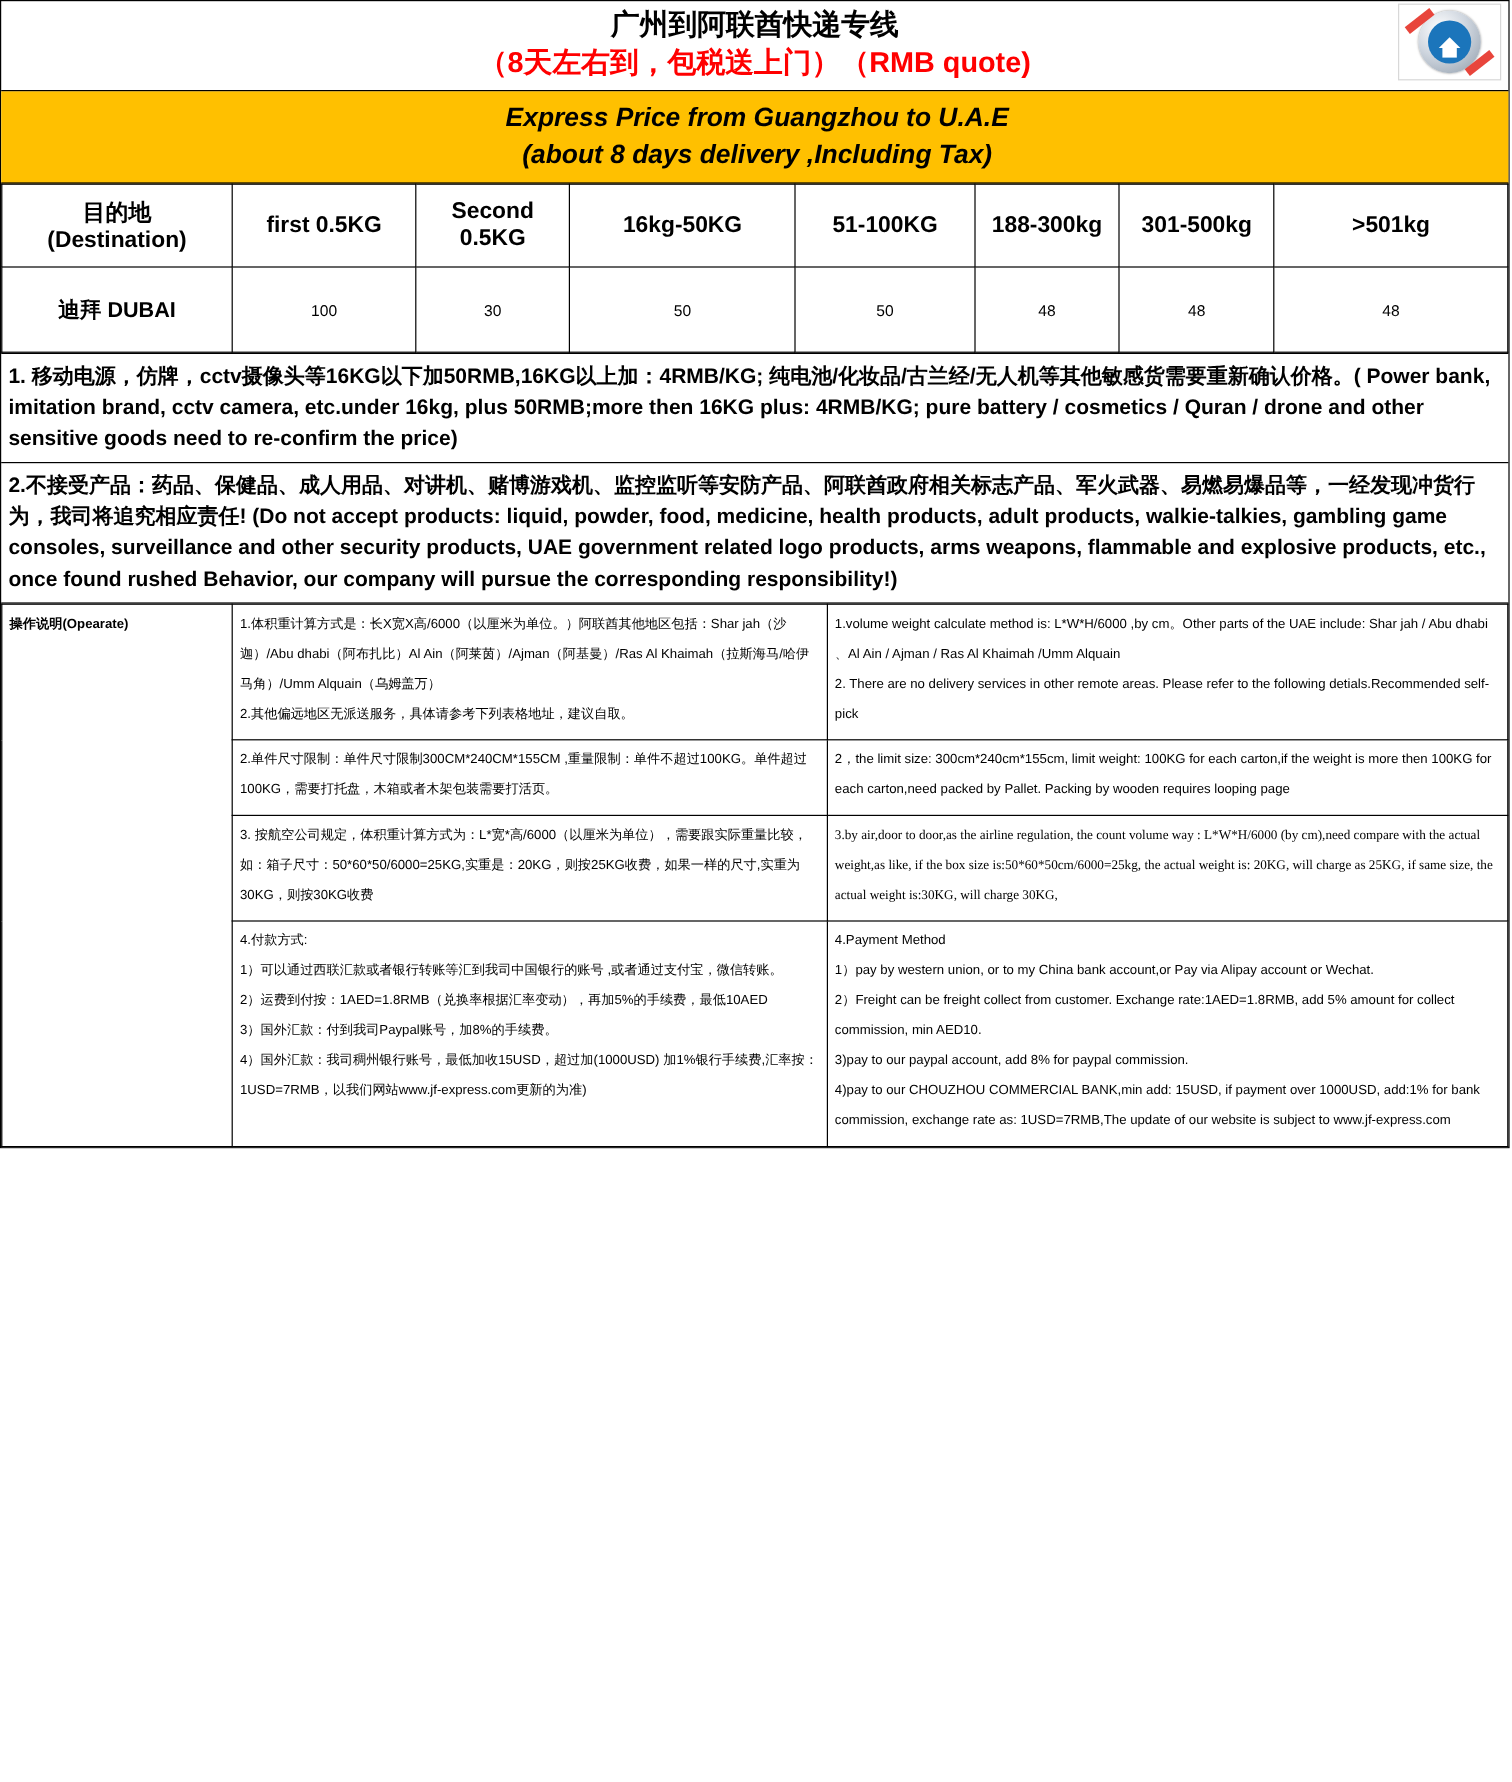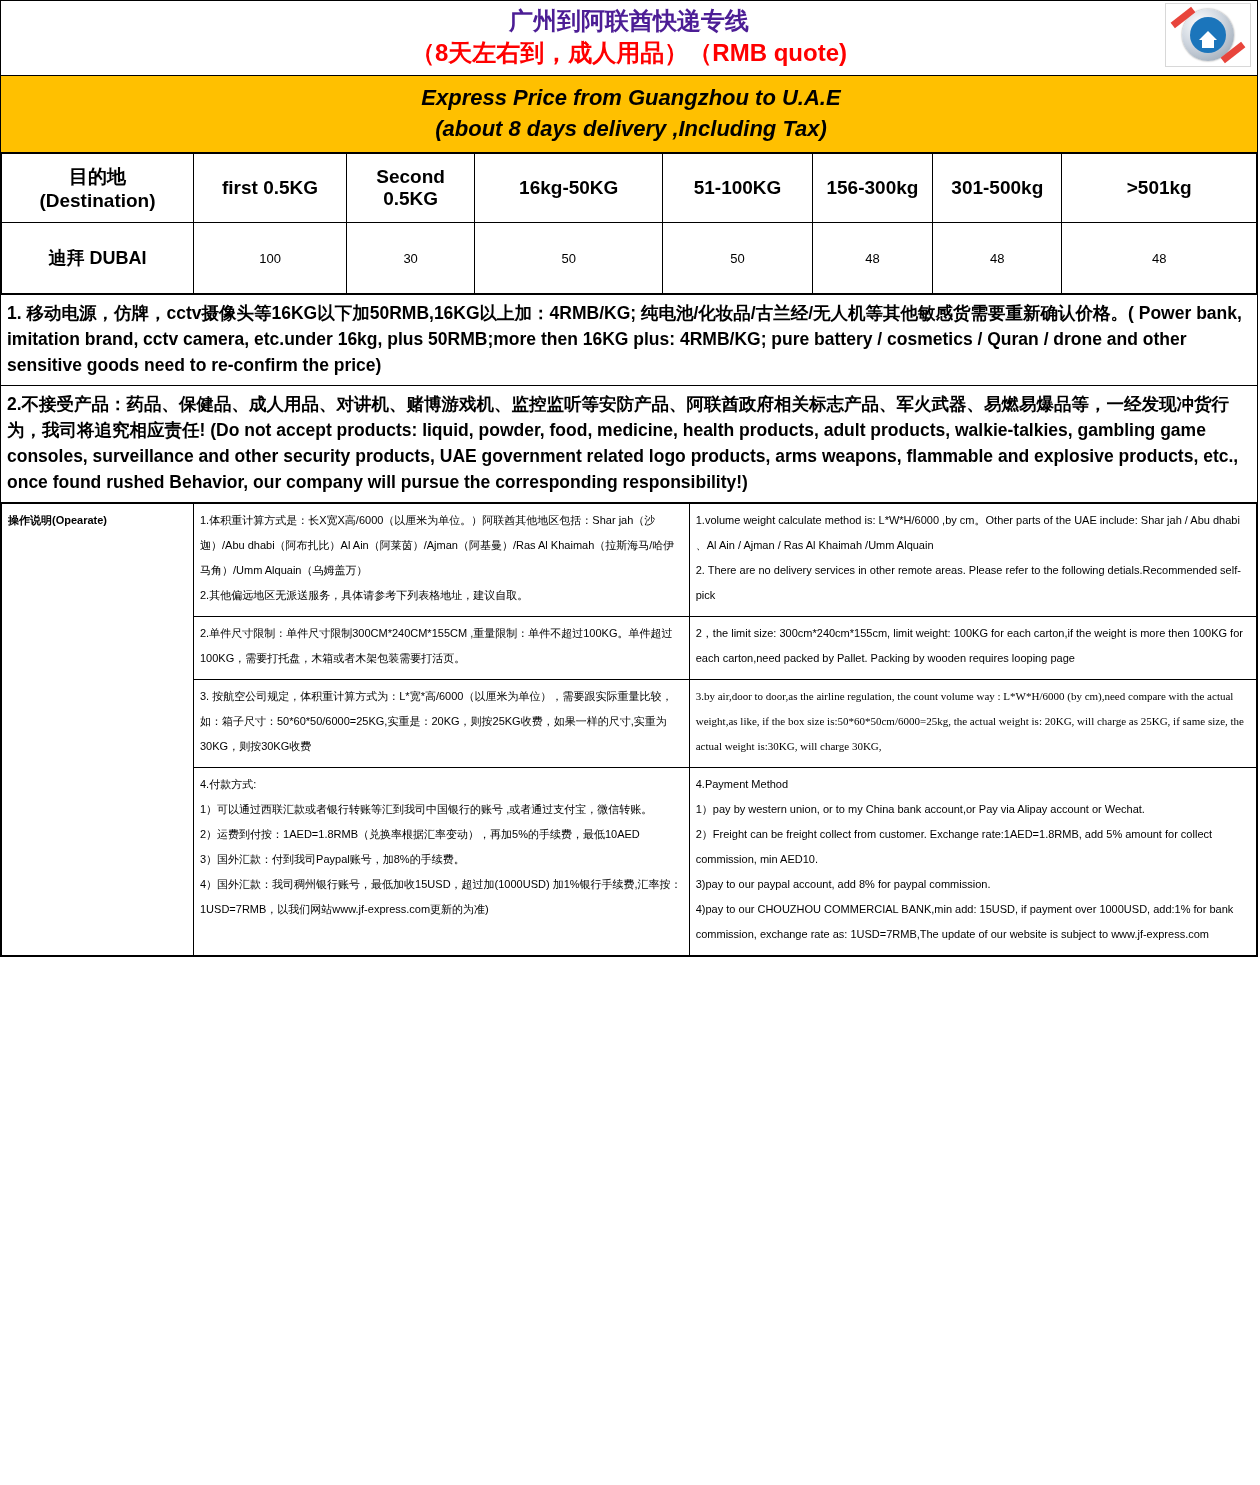--- a/index.html
+++ b/index.html
@@ -21,21 +21,21 @@
   
   .title-row {
     border-bottom: 1px solid #000;
     padding: 4px 0 6px 0;
     text-align: center;
     position: relative;
     min-height: 72px;
     box-sizing: border-box;
   }
   .title-cn {
-    color: #4c1d95;
+    color: #000000;
     font-weight: bold;
     font-size: 24px;
     line-height: 32px;
   }
   .title-cn2 {
     color: #ff0000;
     font-weight: bold;
     font-size: 24px;
     line-height: 32px;
   }
@@ -181,21 +181,21 @@
   }
   .serif { font-family: "Liberation Serif", serif; font-size: 18px; }
 </style>
 </head>
 <body>
 
 <div class="sheet">
 
   <div class="title-row">
     <div class="title-cn">广州到阿联酋快递专线</div>
-    <div class="title-cn2">（8天左右到，成人用品）（RMB quote)</div>
+    <div class="title-cn2">（8天左右到，包税送上门）（RMB quote)</div>
     <div class="logo">
       <div class="logo-outer">
         <div class="logo-red r1"></div>
         <div class="logo-red r2"></div>
         <div class="logo-inner">
           <div class="logo-house"></div>
         </div>
       </div>
     </div>
   </div>
@@ -219,21 +219,21 @@
     <thead>
       <tr>
         <th>
           <div>目的地</div>
           <div>(Destination)</div>
         </th>
         <th>first 0.5KG</th>
         <th>Second 0.5KG</th>
         <th>16kg-50KG</th>
         <th>51-100KG</th>
-        <th>156-300kg</th>
+        <th>188-300kg</th>
         <th>301-500kg</th>
         <th>&gt;501kg</th>
       </tr>
     </thead>
     <tbody>
       <tr>
         <td class="dest">迪拜 DUBAI</td>
         <td class="val">100</td>
         <td class="val">30</td>
         <td class="val">50</td>

